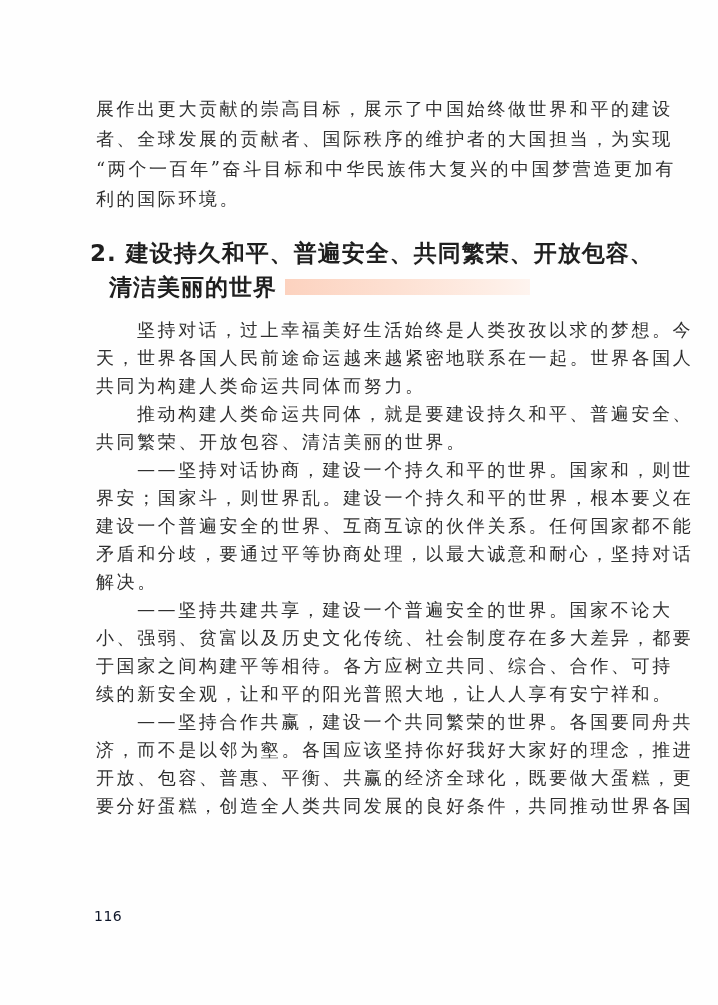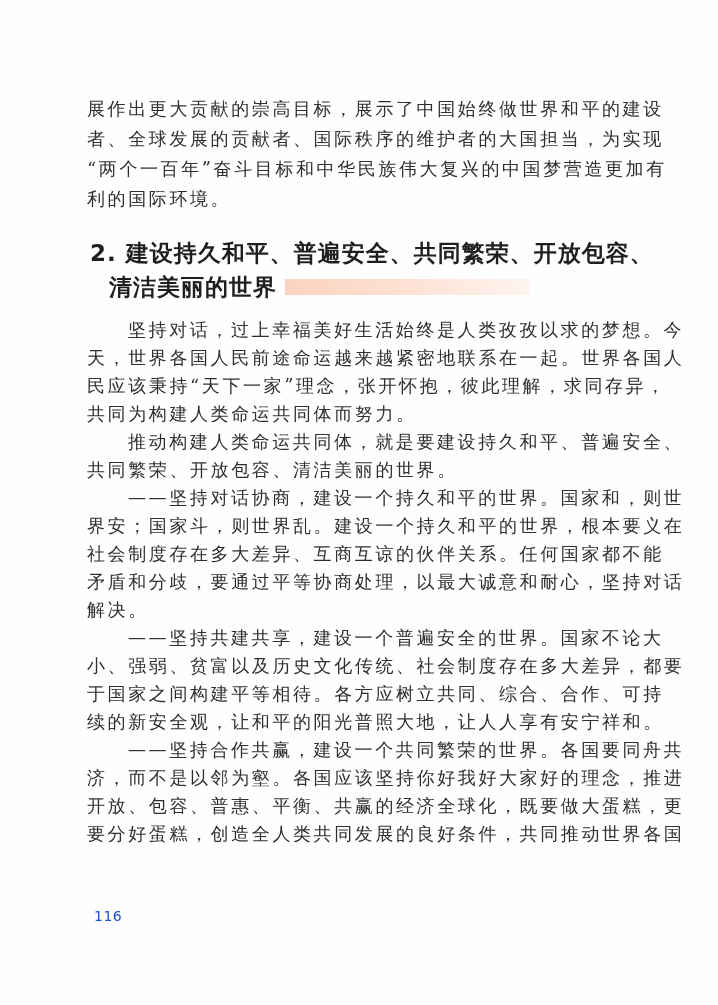--- a/index.html
+++ b/index.html
@@ -15,21 +15,21 @@
   }
   .page {
     position: absolute;
     left: 0; top: 0;
     width: 718px;
     height: 1005px;
     background: #fefefe;
   }
   .block {
     position: absolute;
-    left: 87px;
+    left: 96px;
     width: 436px;
   }
   .line {
     display: block;
     height: 28px;
     line-height: 28px;
     font-family: "DejaVu Serif", "Liberation Serif", serif;
     font-size: 18px;
     color: #2f2f2f;
     letter-spacing: 2.6px;
@@ -77,21 +77,21 @@
   }
 
   .body-block { top: 316px; }
 
   .page-number {
     position: absolute;
     left: 94px;
     top: 908px;
     font-family: "DejaVu Sans", "Liberation Sans", sans-serif;
     font-size: 14px;
-    color: #1d4ed8;
+    color: #0f172a;
     letter-spacing: 0.5px;
   }
 </style>
 </head>
 <body>
 
 <div class="page">
 
   <div class="block top-block">
     <span class="line justify">展作出更大贡献的崇高目标，展示了中国始终做世界和平的建设</span>
@@ -107,29 +107,28 @@
     </div>
     <div class="h-line h-line2">
       <span>清洁美丽的世界</span>
       <span class="heading-bar"></span>
     </div>
   </div>
 
   <div class="block body-block">
     <span class="line indent justify">坚持对话，过上幸福美好生活始终是人类孜孜以求的梦想。今</span>
     <span class="line justify">天，世界各国人民前途命运越来越紧密地联系在一起。世界各国人</span>
-    <span class="line justify">民应该秉持“天下一家”理念，张开怀抱，彼此理解，求同存异，</span>
     <span class="line">共同为构建人类命运共同体而努力。</span>
 
     <span class="line indent justify">推动构建人类命运共同体，就是要建设持久和平、普遍安全、</span>
     <span class="line">共同繁荣、开放包容、清洁美丽的世界。</span>
 
     <span class="line indent justify">——坚持对话协商，建设一个持久和平的世界。国家和，则世</span>
     <span class="line justify">界安；国家斗，则世界乱。建设一个持久和平的世界，根本要义在</span>
-    <span class="line justify">社会制度存在多大差异、互商互谅的伙伴关系。任何国家都不能</span>
+    <span class="line justify">建设一个普遍安全的世界、互商互谅的伙伴关系。任何国家都不能</span>
     <span class="line justify">矛盾和分歧，要通过平等协商处理，以最大诚意和耐心，坚持对话</span>
     <span class="line">解决。</span>
 
     <span class="line indent justify">——坚持共建共享，建设一个普遍安全的世界。国家不论大</span>
     <span class="line justify">小、强弱、贫富以及历史文化传统、社会制度存在多大差异，都要</span>
     <span class="line justify">于国家之间构建平等相待。各方应树立共同、综合、合作、可持</span>
     <span class="line">续的新安全观，让和平的阳光普照大地，让人人享有安宁祥和。</span>
 
     <span class="line indent justify">——坚持合作共赢，建设一个共同繁荣的世界。各国要同舟共</span>
     <span class="line justify">济，而不是以邻为壑。各国应该坚持你好我好大家好的理念，推进</span>

